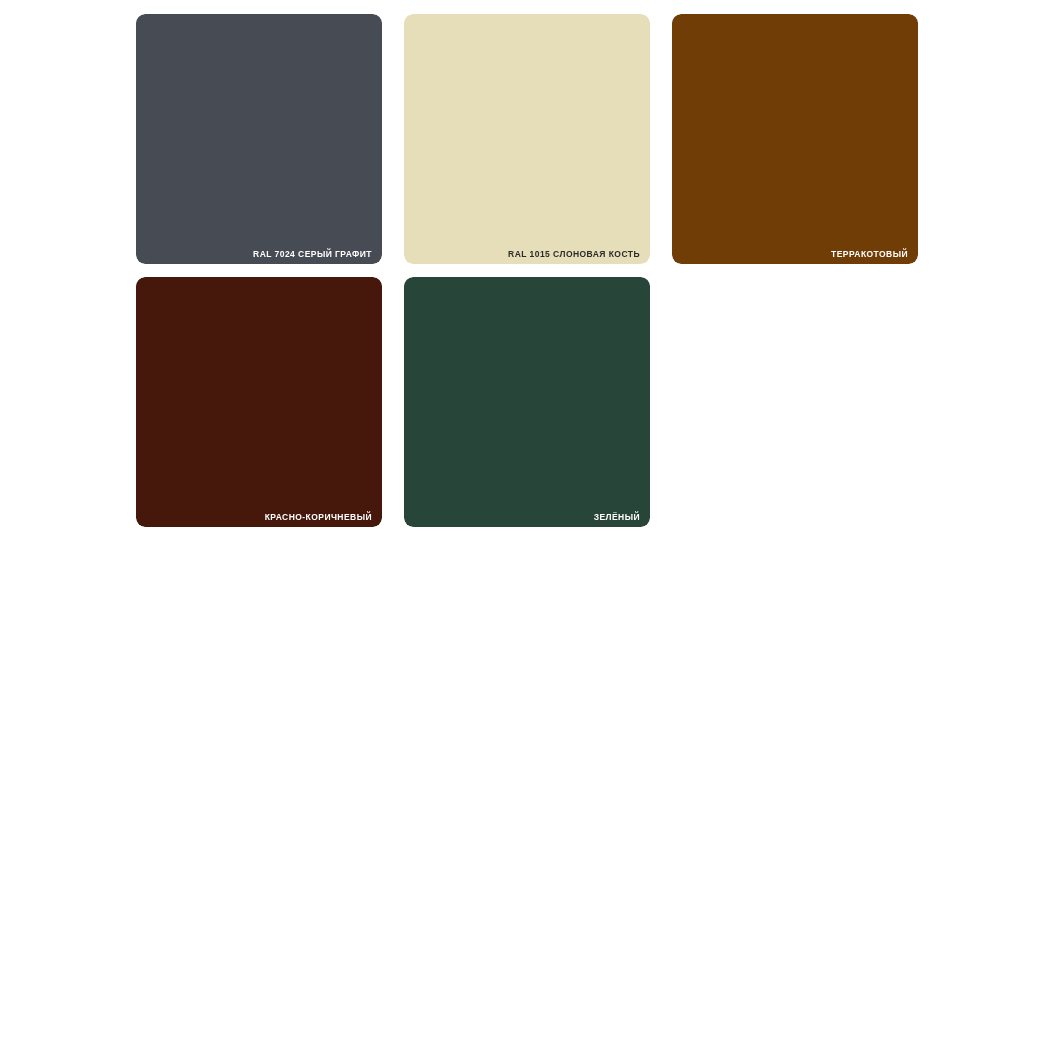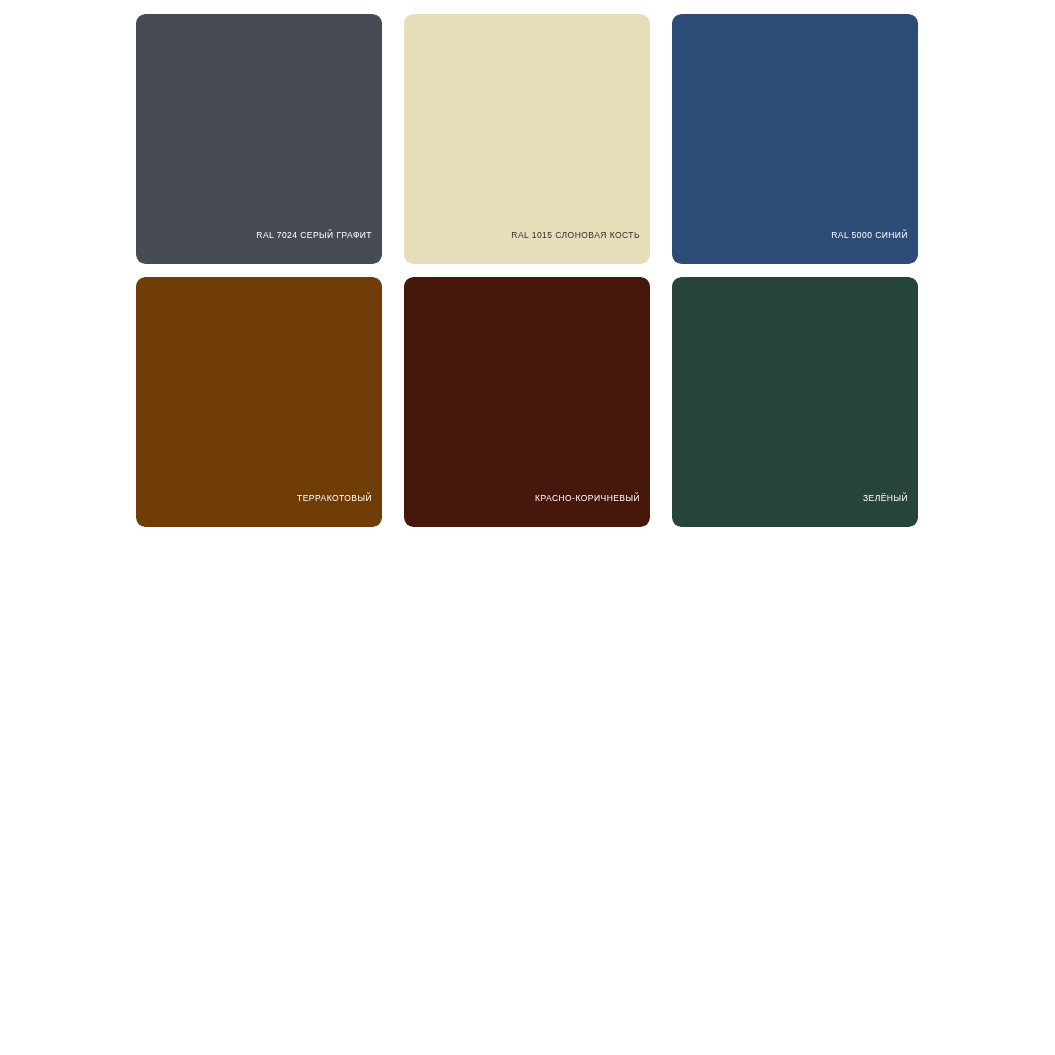--- a/index.html
+++ b/index.html
@@ -35,23 +35,23 @@
     box-sizing: border-box;
   }
   .swatch-surface {
     position: absolute;
     inset: 0;
     border-radius: 9px;
   }
   .swatch-label {
     position: absolute;
     right: 10px;
-    bottom: 25px;
+    bottom: 6px;
     font-size: 8.5px;
-    font-weight: normal;
+    font-weight: bold;
     letter-spacing: 0.45px;
     line-height: 1;
     white-space: nowrap;
     text-transform: uppercase;
   }
   .light-text { color: #ffffff; }
   .dark-text  { color: #2b2b2b; }
 </style>
 </head>
 <body style="background: rgb(255, 255, 255);">
@@ -59,24 +59,20 @@
 <div id="swatch-grid">
     <div class="swatch">
       <div class="swatch-surface" style="background: rgb(71, 75, 84);"></div>
       <span class="swatch-label light-text" style="color: rgb(255, 255, 255);">RAL 7024 СЕРЫЙ ГРАФИТ</span>
     </div>
     <div class="swatch">
       <div class="swatch-surface" style="background: rgb(230, 222, 185);"></div>
       <span class="swatch-label dark-text" style="color: rgb(43, 43, 43);">RAL 1015 СЛОНОВАЯ КОСТЬ</span>
     </div>
     <div class="swatch">
-      <div class="swatch-surface" style="background: rgb(44, 76, 120);"></div>
-      <span class="swatch-label light-text" style="color: rgb(255, 255, 255);">RAL 5000 СИНИЙ</span>
-    </div>
-    <div class="swatch">
       <div class="swatch-surface" style="background: rgb(112, 61, 7);"></div>
       <span class="swatch-label light-text" style="color: rgb(255, 255, 255);">ТЕРРАКОТОВЫЙ</span>
     </div>
     <div class="swatch">
       <div class="swatch-surface" style="background: rgb(70, 24, 12);"></div>
       <span class="swatch-label light-text" style="color: rgb(255, 255, 255);">КРАСНО-КОРИЧНЕВЫЙ</span>
     </div>
     <div class="swatch">
       <div class="swatch-surface" style="background: rgb(40, 69, 58);"></div>
       <span class="swatch-label light-text" style="color: rgb(255, 255, 255);">ЗЕЛЁНЫЙ</span>

